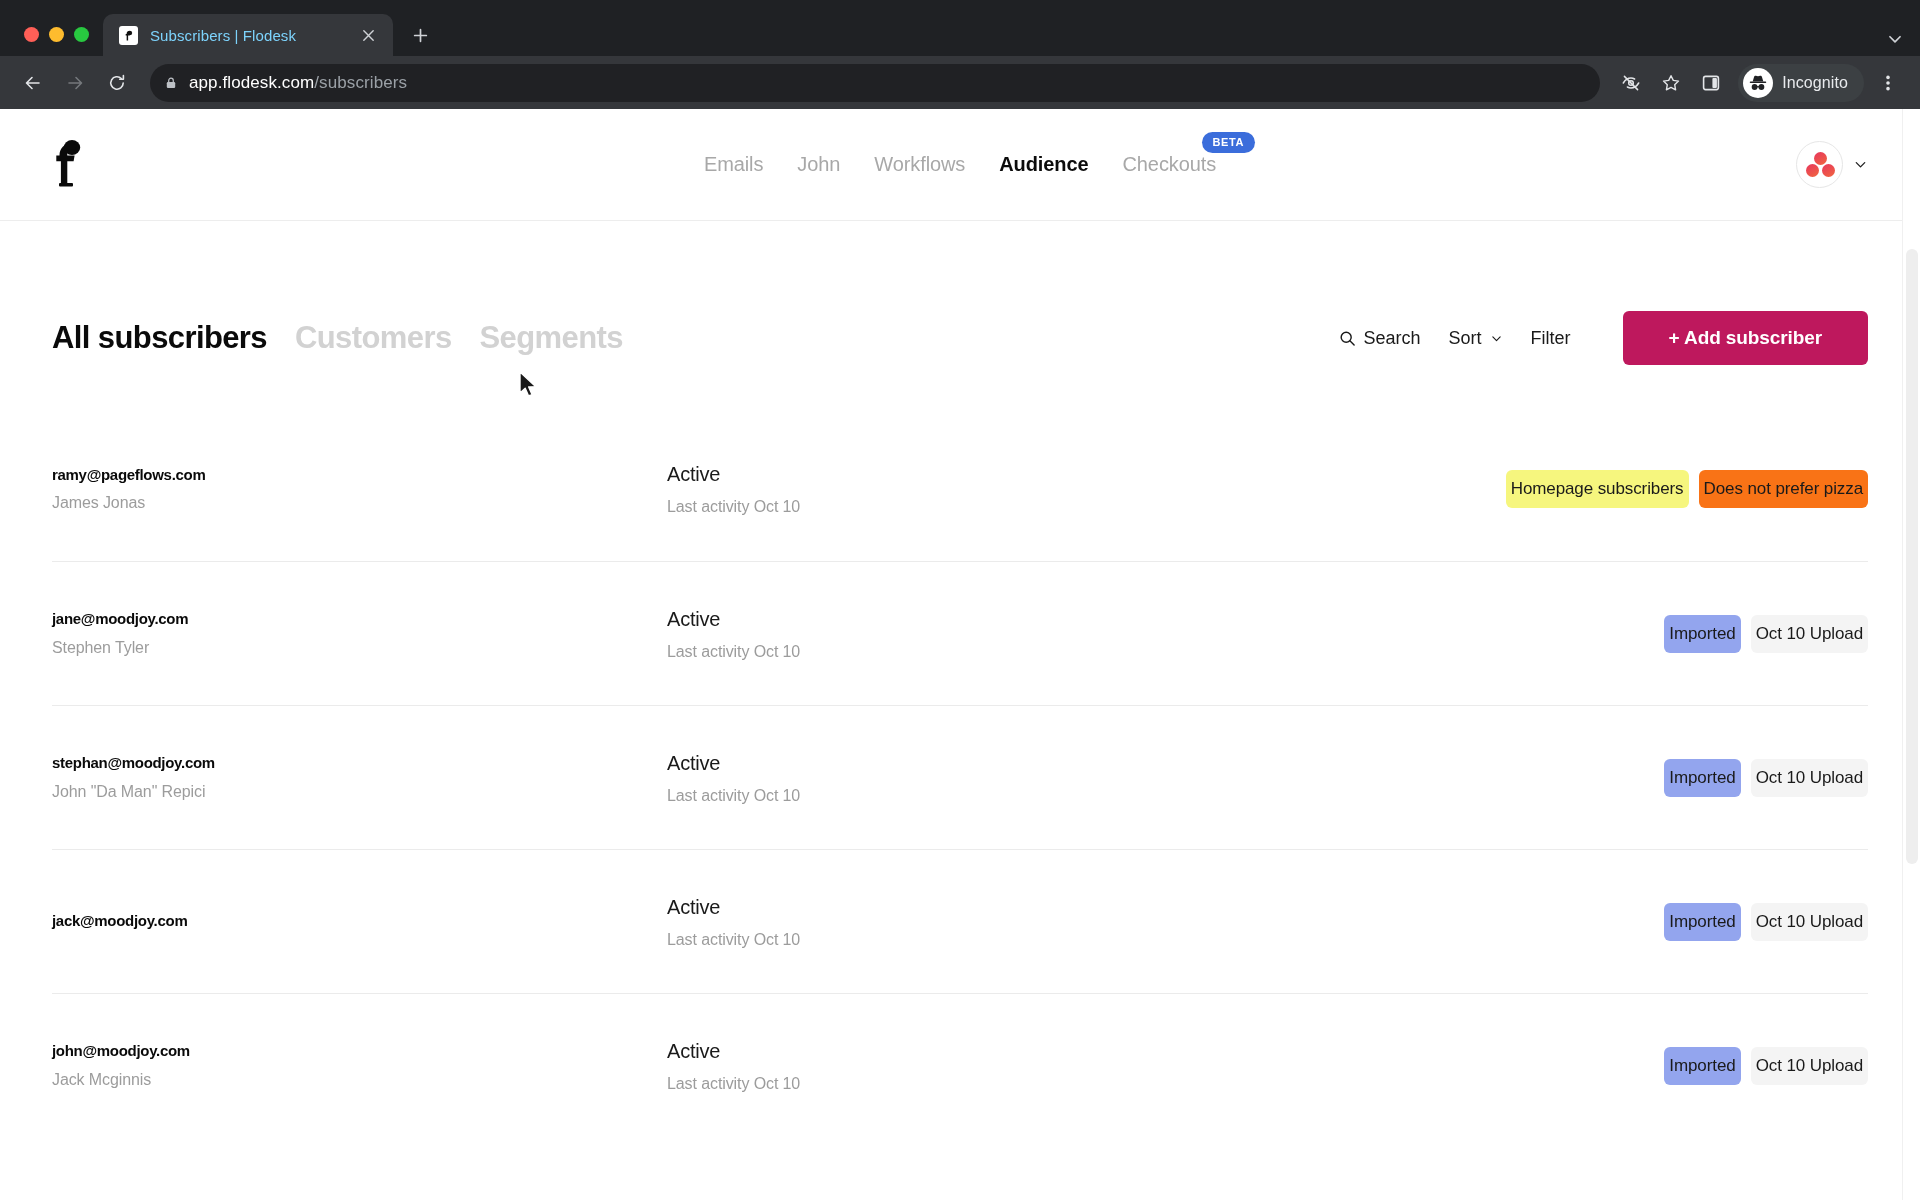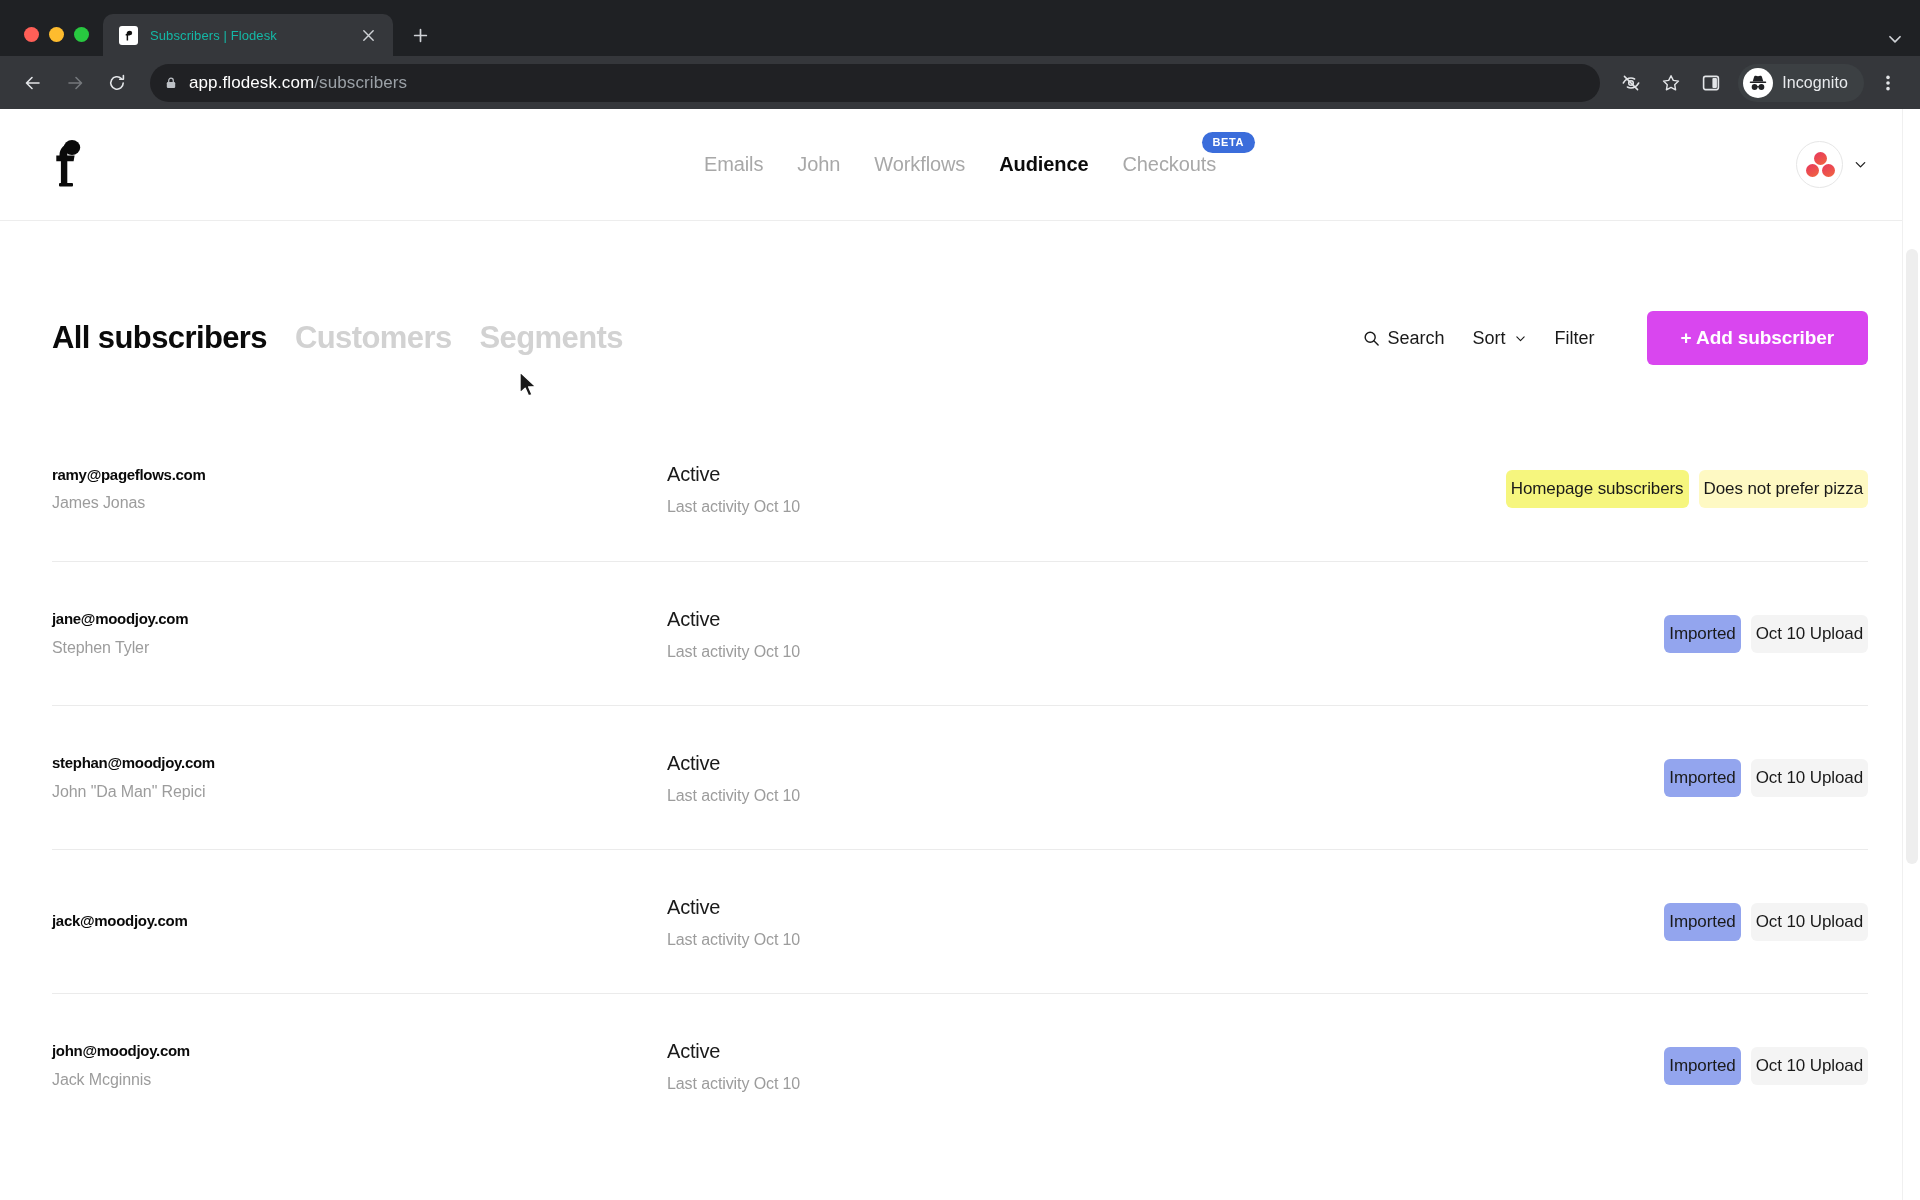--- a/index.html
+++ b/index.html
@@ -56,22 +56,22 @@
   }
   .tab-favicon {
     width: 19px; height: 19px;
     background: #fff;
     border-radius: 3px;
     display: flex; align-items: center; justify-content: center;
     flex: 0 0 auto;
   }
   .tab-favicon svg { display: block; }
   .tab-title {
-    color: #14b8a6;
-    font-size: 13px;
+    color: #7dd3fc;
+    font-size: 15px;
     white-space: nowrap;
     overflow: hidden;
     text-overflow: ellipsis;
     flex: 1;
     letter-spacing: .1px;
   }
   .tab-close {
     width: 26px; height: 26px;
     display: flex; align-items: center; justify-content: center;
     border-radius: 50%;
@@ -283,26 +283,26 @@
   .tool-btn {
     display: flex;
     align-items: center;
     gap: 8px;
     font-size: 18px;
     color: #1a1a1a;
     white-space: nowrap;
   }
   .tool-btn .ti { display: flex; color: #1a1a1a; }
   .add-btn {
-    background: #d946ef;
+    background: #be185d;
     color: #ffffff;
     font-size: 19px;
     font-weight: 700;
     letter-spacing: -.1px;
-    padding: 0 34px;
+    padding: 0 46px;
     height: 54px;
     display: flex;
     align-items: center;
     border-radius: 6px;
     margin-left: 24px;
     white-space: nowrap;
   }
 
   
   .sub-list { padding-top: 50px; }
@@ -585,21 +585,21 @@
           <div class="col-email">
             <div class="sub-email">ramy@pageflows.com</div>
             <div class="sub-name">James Jonas</div>
           </div>
           <div class="col-status">
             <div class="sub-status">Active</div>
             <div class="sub-activity">Last activity Oct 10</div>
           </div>
           <div class="col-tags">
             <span class="tag" style="background:#f6f67e;">Homepage subscribers</span>
-            <span class="tag" style="background:#fef9c3;">Does not prefer pizza</span>
+            <span class="tag" style="background:#f97316;">Does not prefer pizza</span>
           </div>
         </div>
 
         <div class="sub-row">
           <div class="col-email">
             <div class="sub-email">jane@moodjoy.com</div>
             <div class="sub-name">Stephen Tyler</div>
           </div>
           <div class="col-status">
             <div class="sub-status">Active</div>

